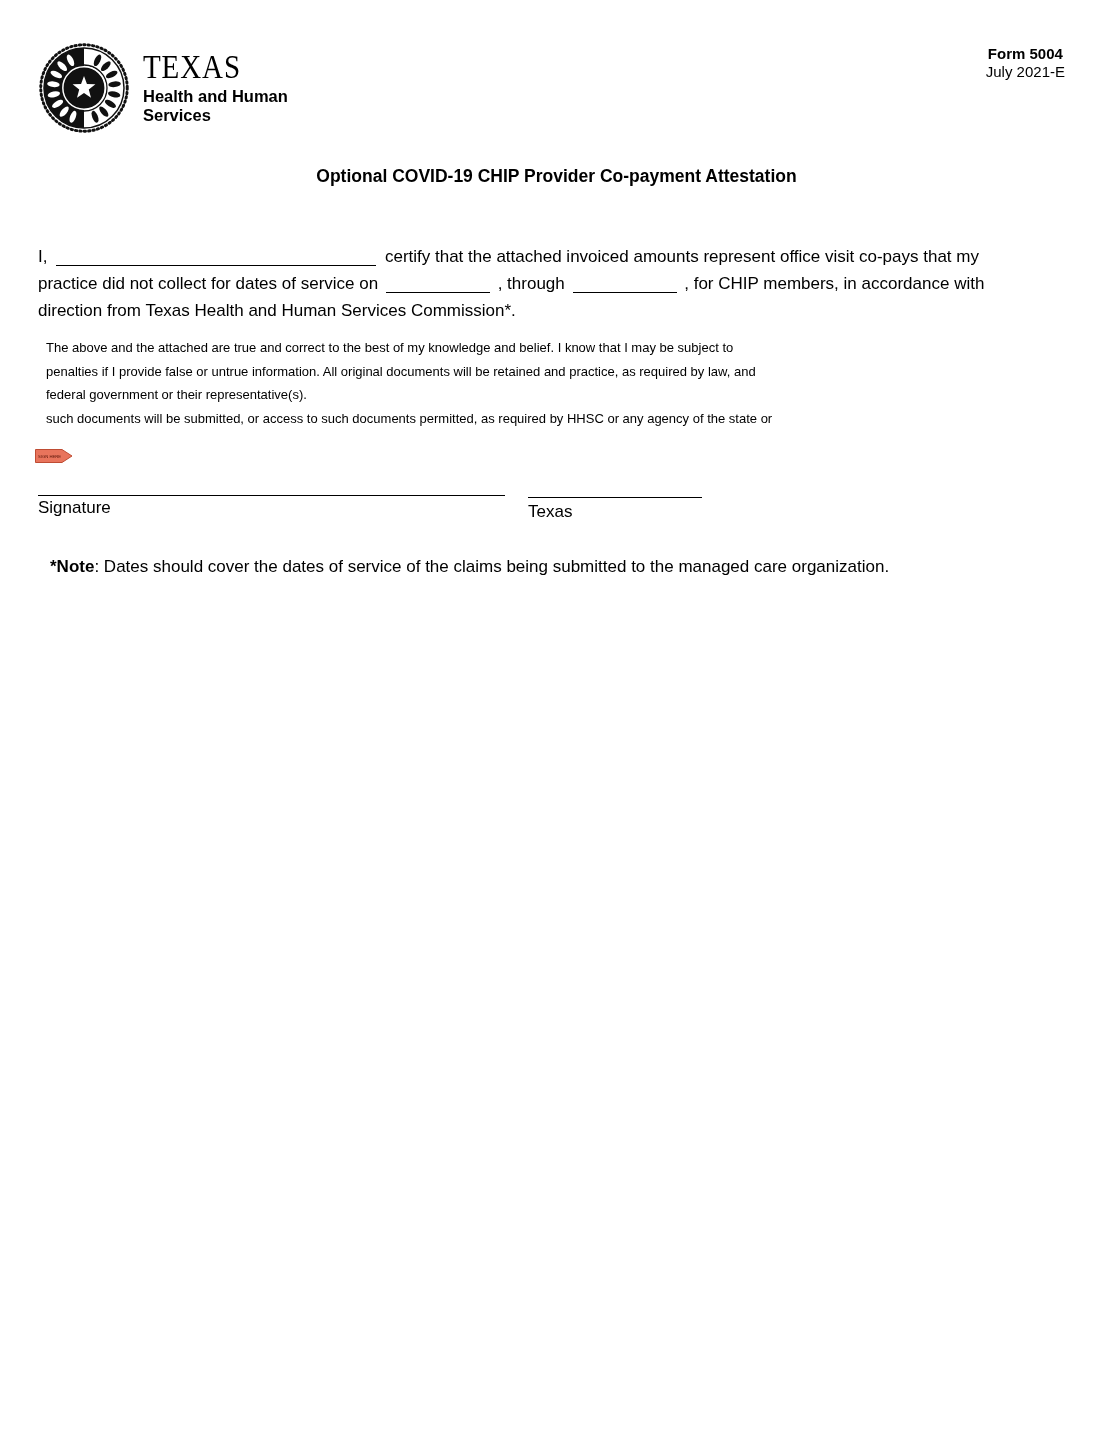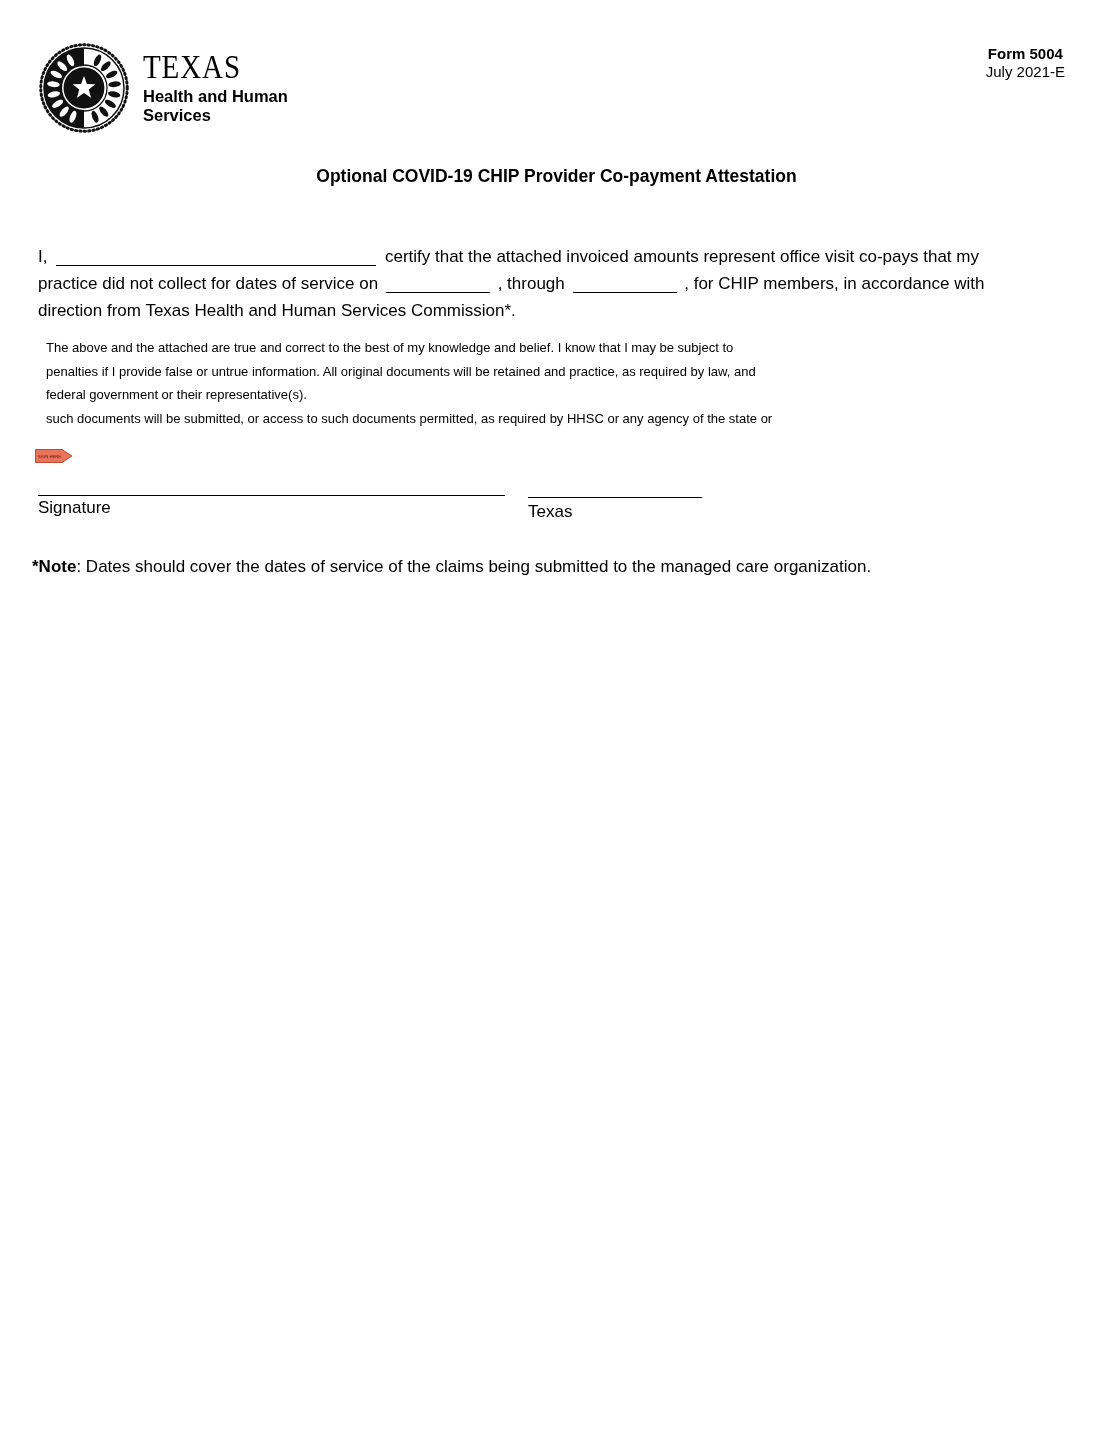--- a/index.html
+++ b/index.html
@@ -62,21 +62,21 @@
   .flag { position: absolute; left: 35px; top: 449px; }
 
   
   .sig-group { position: absolute; left: 38px; top: 484px; width: 467px; }
   .date-group { position: absolute; left: 528px; top: 486px; width: 174px; }
   .rule-line { height: 12px; border-bottom: 1.5px solid #000; }
   .rule-label { font-size: 17px; margin-top: 2px; }
   .date-group .rule-label { margin-top: 4px; }
 
   
-  .note { position: absolute; left: 32px; top: 557px; font-size: 17px; }
+  .note { position: absolute; left: 50px; top: 557px; font-size: 17px; }
   .bold { font-weight: 700; }
 </style>
 </head>
 <body>
 
 <div class="page">
 
   <div class="logo">
     <svg class="seal" viewBox="0 0 100 100" aria-hidden="true">
       <defs>

